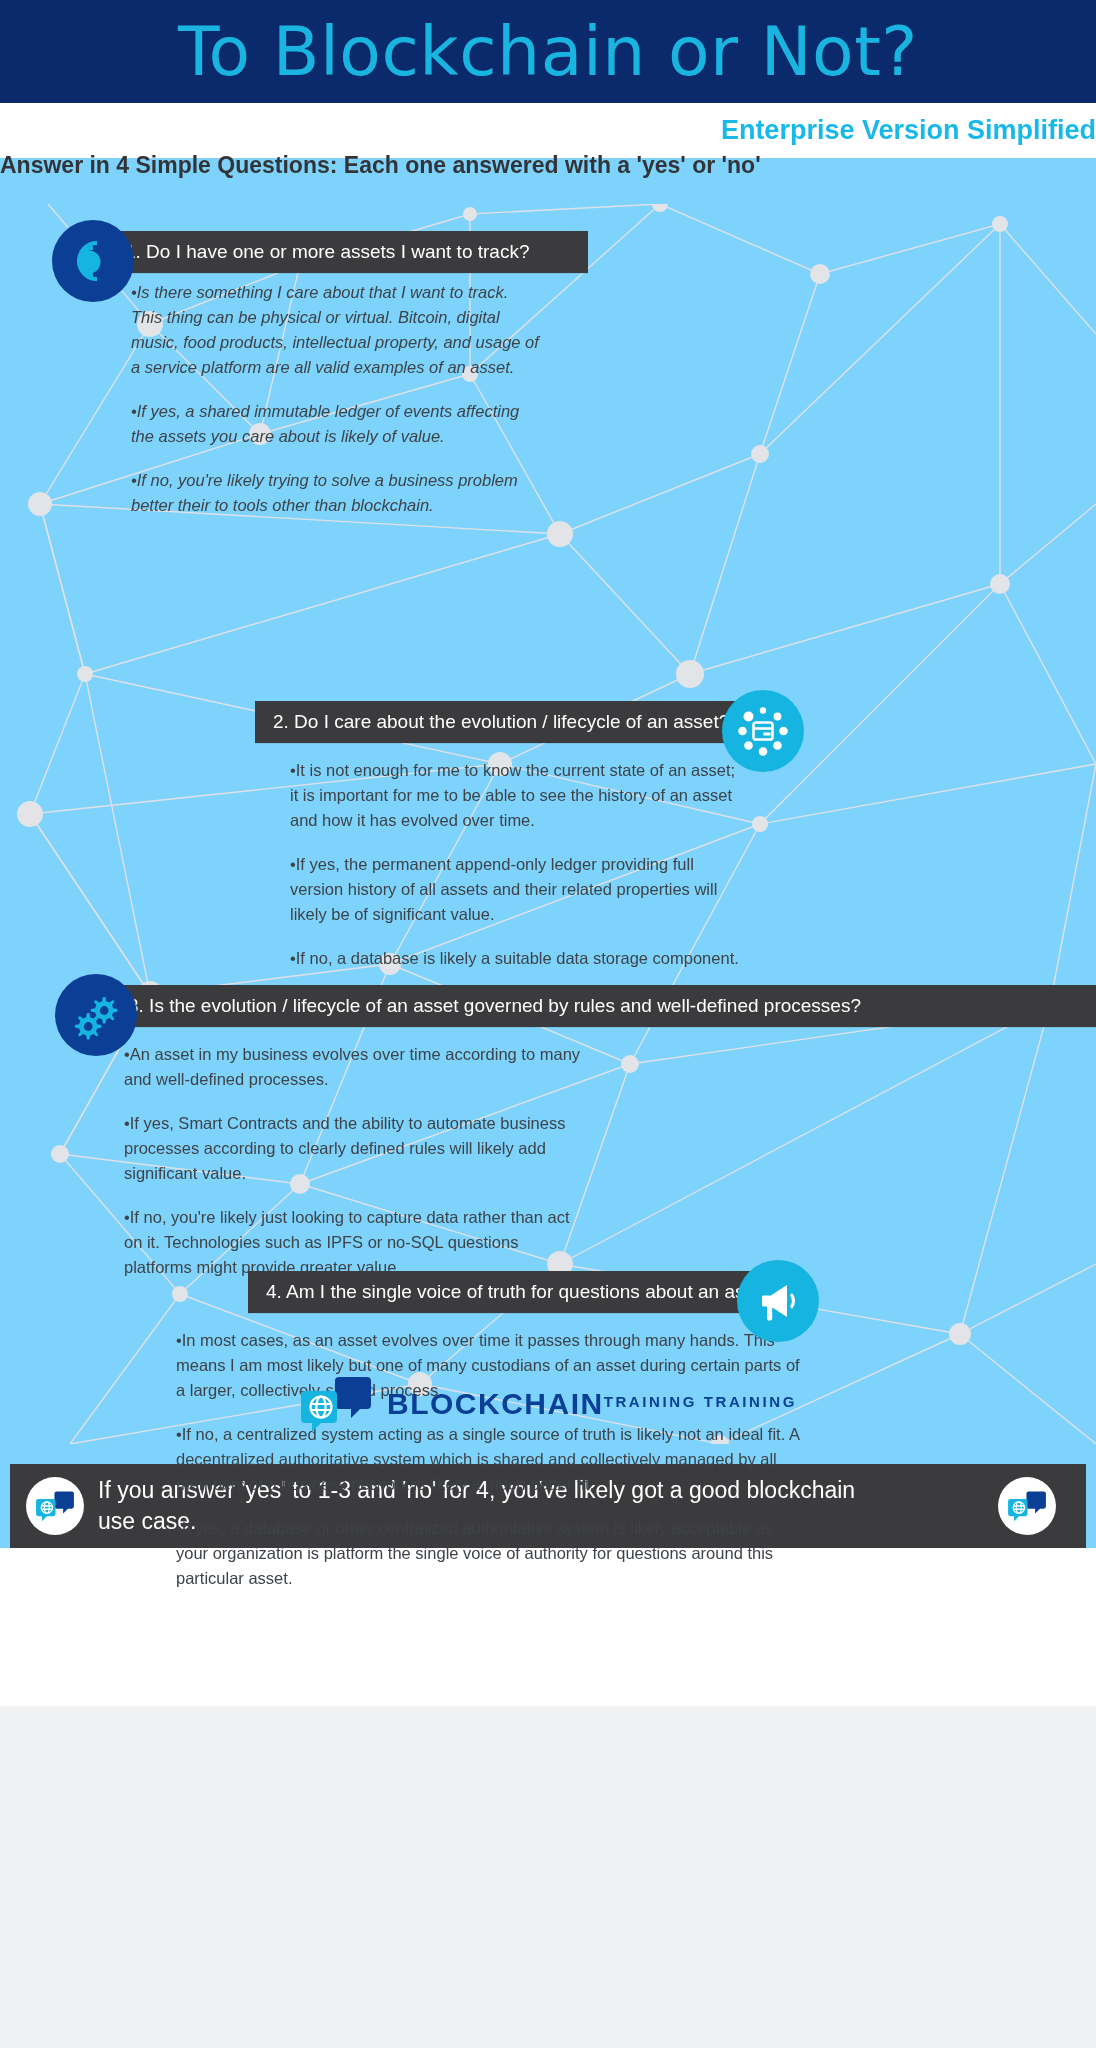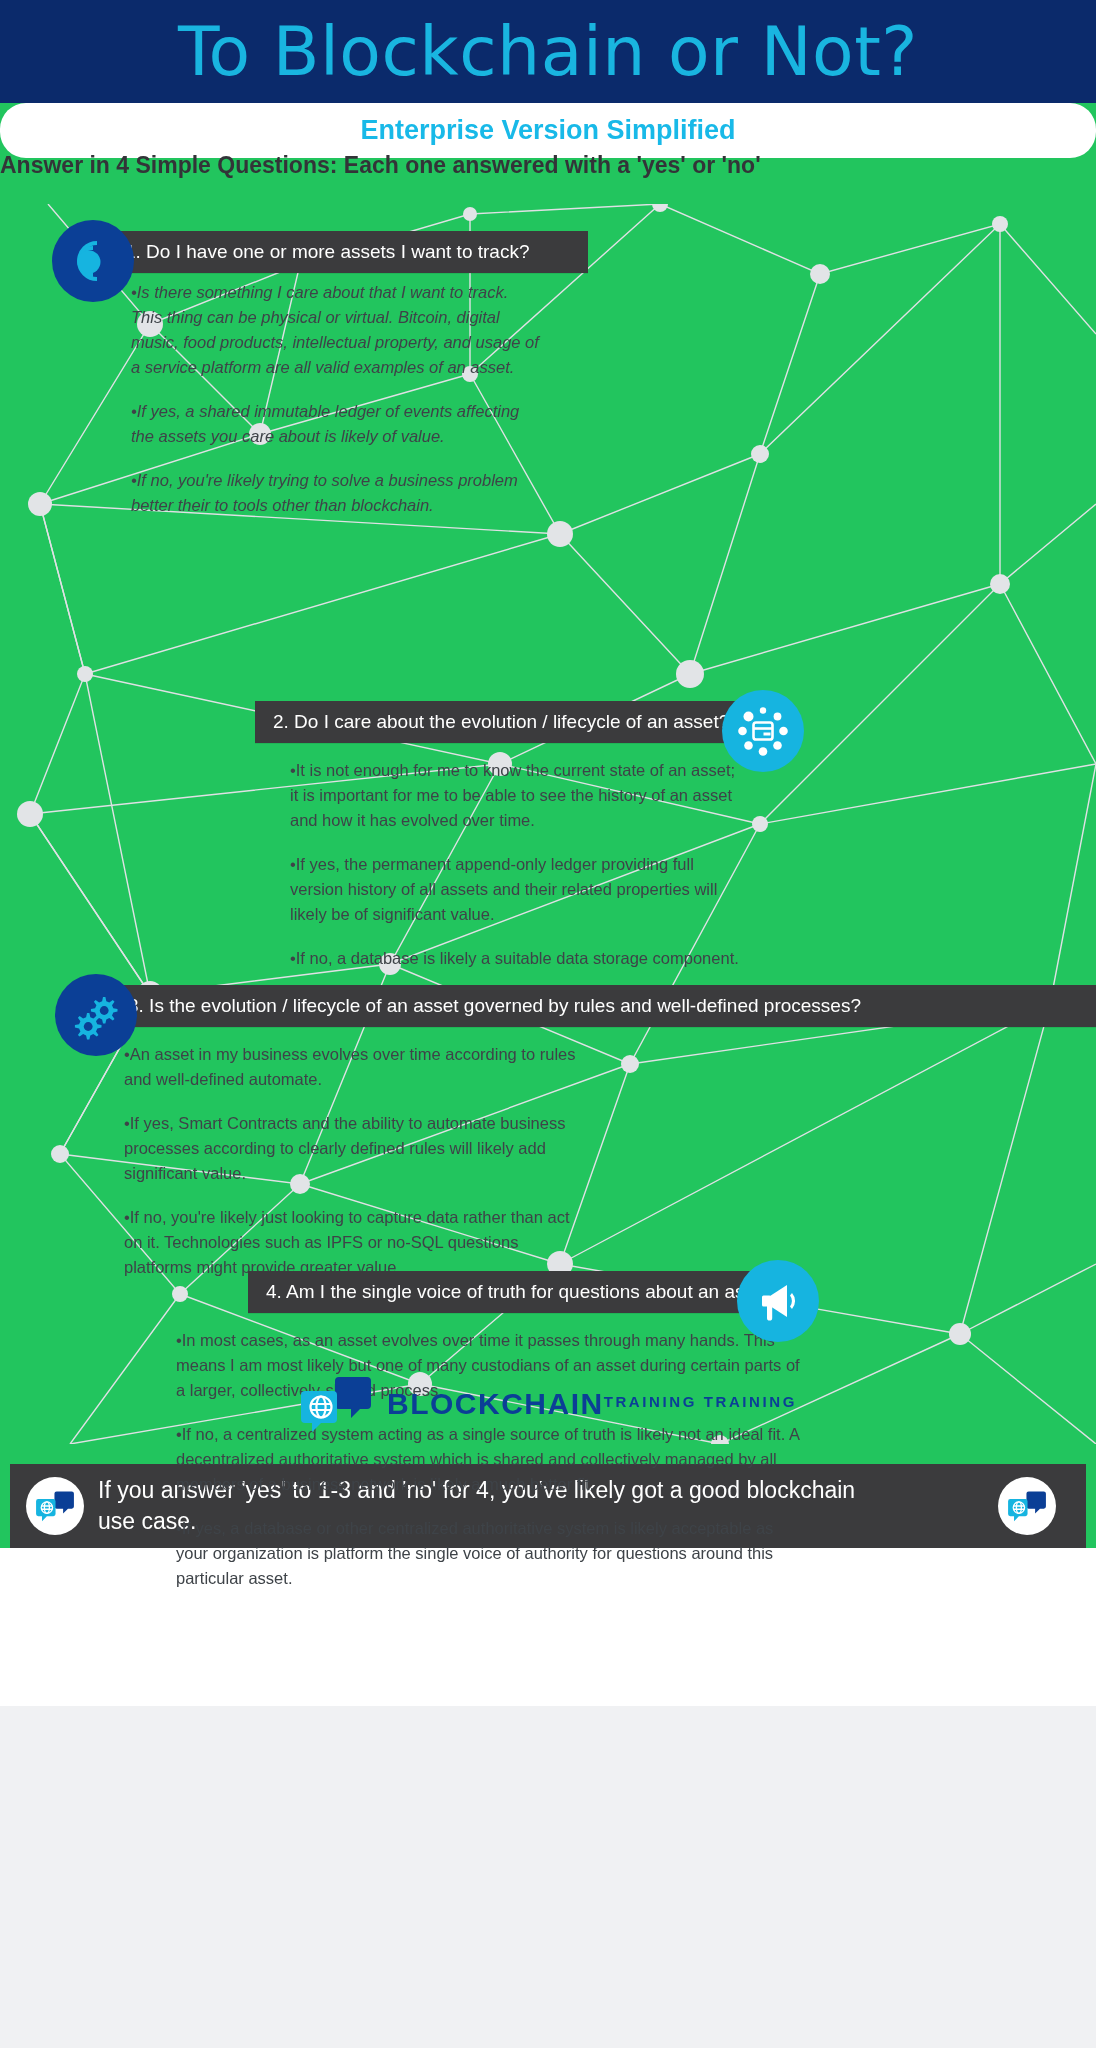--- a/index.html
+++ b/index.html
@@ -2,36 +2,36 @@
 <html><head>
 <meta charset="utf-8">
 <style>
   html,body{margin:0;padding:0;}
   body{
     width:1096px;height:2048px;
     font-family:"Liberation Sans", sans-serif;
     background:#f0f1f3;
     overflow:hidden;
   }
-  #page{position:relative;width:1096px;height:1706px;background:#22c55e;overflow:hidden;}
+  #page{position:relative;width:1096px;height:1706px;background:#7dd3fc;overflow:hidden;}
 
   
   .title-bar{
     position:absolute;left:0;top:0;width:1096px;height:103px;
     background:#0b2a6b;
     display:flex;align-items:center;justify-content:center;
   }
   .title-bar .title{
     color:#19b5e0;font-size:68px;line-height:68px;font-weight:400;
     letter-spacing:.5px;white-space:nowrap;
     font-family:"DejaVu Sans","Liberation Sans",sans-serif;
   }
   .subtitle-bar{
     position:absolute;left:0;top:103px;width:1096px;height:55px;
-    background:#ffffff;display:flex;align-items:center;justify-content:center;border-radius:26px;
+    background:#ffffff;display:flex;align-items:center;justify-content:flex-end;
   }
   .subtitle-bar .subtitle{
     color:#18b9e8;font-size:27px;font-weight:bold;white-space:nowrap;
   }
   .qline{
     position:absolute;left:0;top:142px;width:1096px;height:46px;
     display:flex;align-items:center;
     z-index:5;
   }
   .qline span{
@@ -221,21 +221,21 @@
             <circle cx="34.2" cy="21.5" r="4.4" fill="#0b3f96"></circle>
             <path d="M17 24 l2.4.0 .9 4.2 3.0 1.3 3.5-2.5 1.7 1.7 -2.5 3.5 1.3 3.0 4.2 .9 0 2.4 -4.2 .9 -1.3 3.0 2.5 3.5 -1.7 1.7 -3.5-2.5 -3.0 1.3 -.9 4.2 -2.4 0 -.9-4.2 -3.0-1.3 -3.5 2.5 -1.7-1.7 2.5-3.5 -1.3-3.0 -4.2-.9 0-2.4 4.2-.9 1.3-3.0 -2.5-3.5 1.7-1.7 3.5 2.5 3.0-1.3z"></path>
             <circle cx="18.2" cy="37.5" r="4.4" fill="#0b3f96"></circle>
           </g>
         </svg>
       </div>
       <div class="bar left-pad" style="left:110px;top:231px;width:986px;">
         <span class="bar-text">3. Is the evolution / lifecycle of an asset governed by rules and  well-defined processes?</span>
       </div>
       <div class="body-text" style="left:124px;top:288px;width:460px;">
-        <p>•An asset in my business evolves over time according to rules and well-defined automate.</p>
+        <p>•An asset in my business evolves over time according to many and well-defined processes.</p>
         <p>•If yes, Smart Contracts and the ability to automate business processes according to clearly defined rules will likely add significant value.</p>
         <p>•If no, you're likely just looking to capture data rather than act on it. Technologies such as IPFS or no-SQL questions platforms might provide greater value.</p>
       </div>
     </div>
 
     <div class="qblock" style="left:0;top:830px;width:1096px;">
       <div class="icon-circle cyan" style="left:737px;top:226px;width:82px;height:82px;">
         <svg width="48" height="48" viewBox="0 0 48 48">
           <g fill="#ffffff">
             <path d="M33 8 L16 19 L16 29 L33 40 Z"></path>

